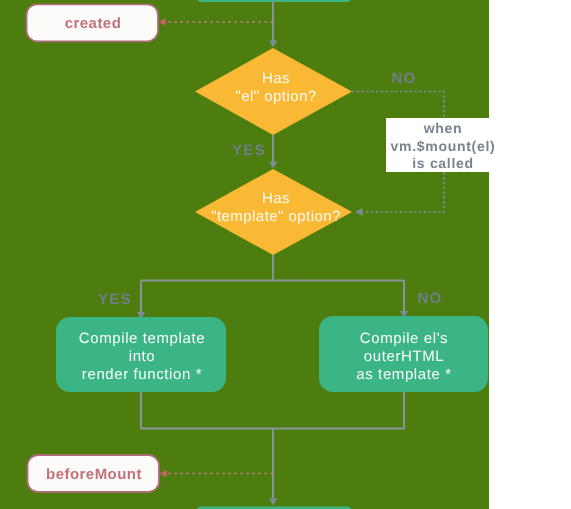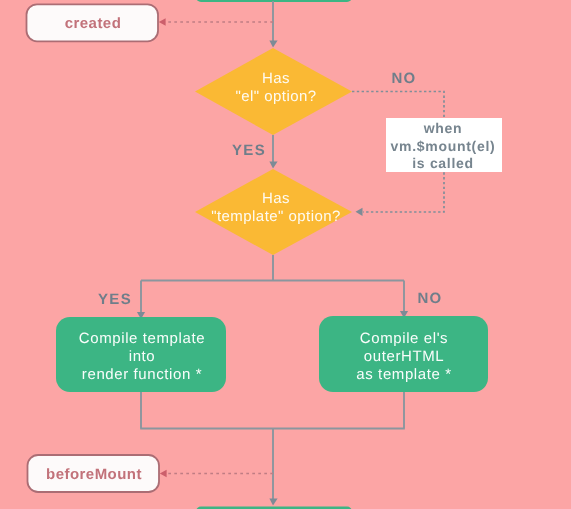--- a/index.html
+++ b/index.html
@@ -1,18 +1,18 @@
 <!DOCTYPE html>
 <html><head>
 <meta charset="utf-8">
 <style>
   html,body{margin:0;padding:0;background:#ffffff;}
   body{width:571px;height:509px;overflow:hidden;
        font-family:"Liberation Sans",sans-serif;}
-  #stage{position:relative;width:571px;height:509px;background:#fca5a5;
+  #stage{position:relative;width:489px;height:509px;background:#4d7c0f;
          -webkit-font-smoothing:antialiased;text-rendering:geometricPrecision;text-align:center;}
   svg#layer{position:absolute;left:0;top:0;width:571px;height:509px;
             shape-rendering:geometricPrecision;
             transform:translateZ(0);}
 
   .hook-box{fill:#fdfafa;stroke:#ab6d74;stroke-width:1.8;}
   .hook-label{fill:#c2727a;font-weight:bold;font-size:15px;letter-spacing:0.45px;
               font-family:"Liberation Sans",sans-serif;text-anchor:middle;}
   .diamond{fill:#fab934;}
   .diamond-label{fill:#fefbf2;font-size:15px;letter-spacing:0.45px;text-anchor:middle;

